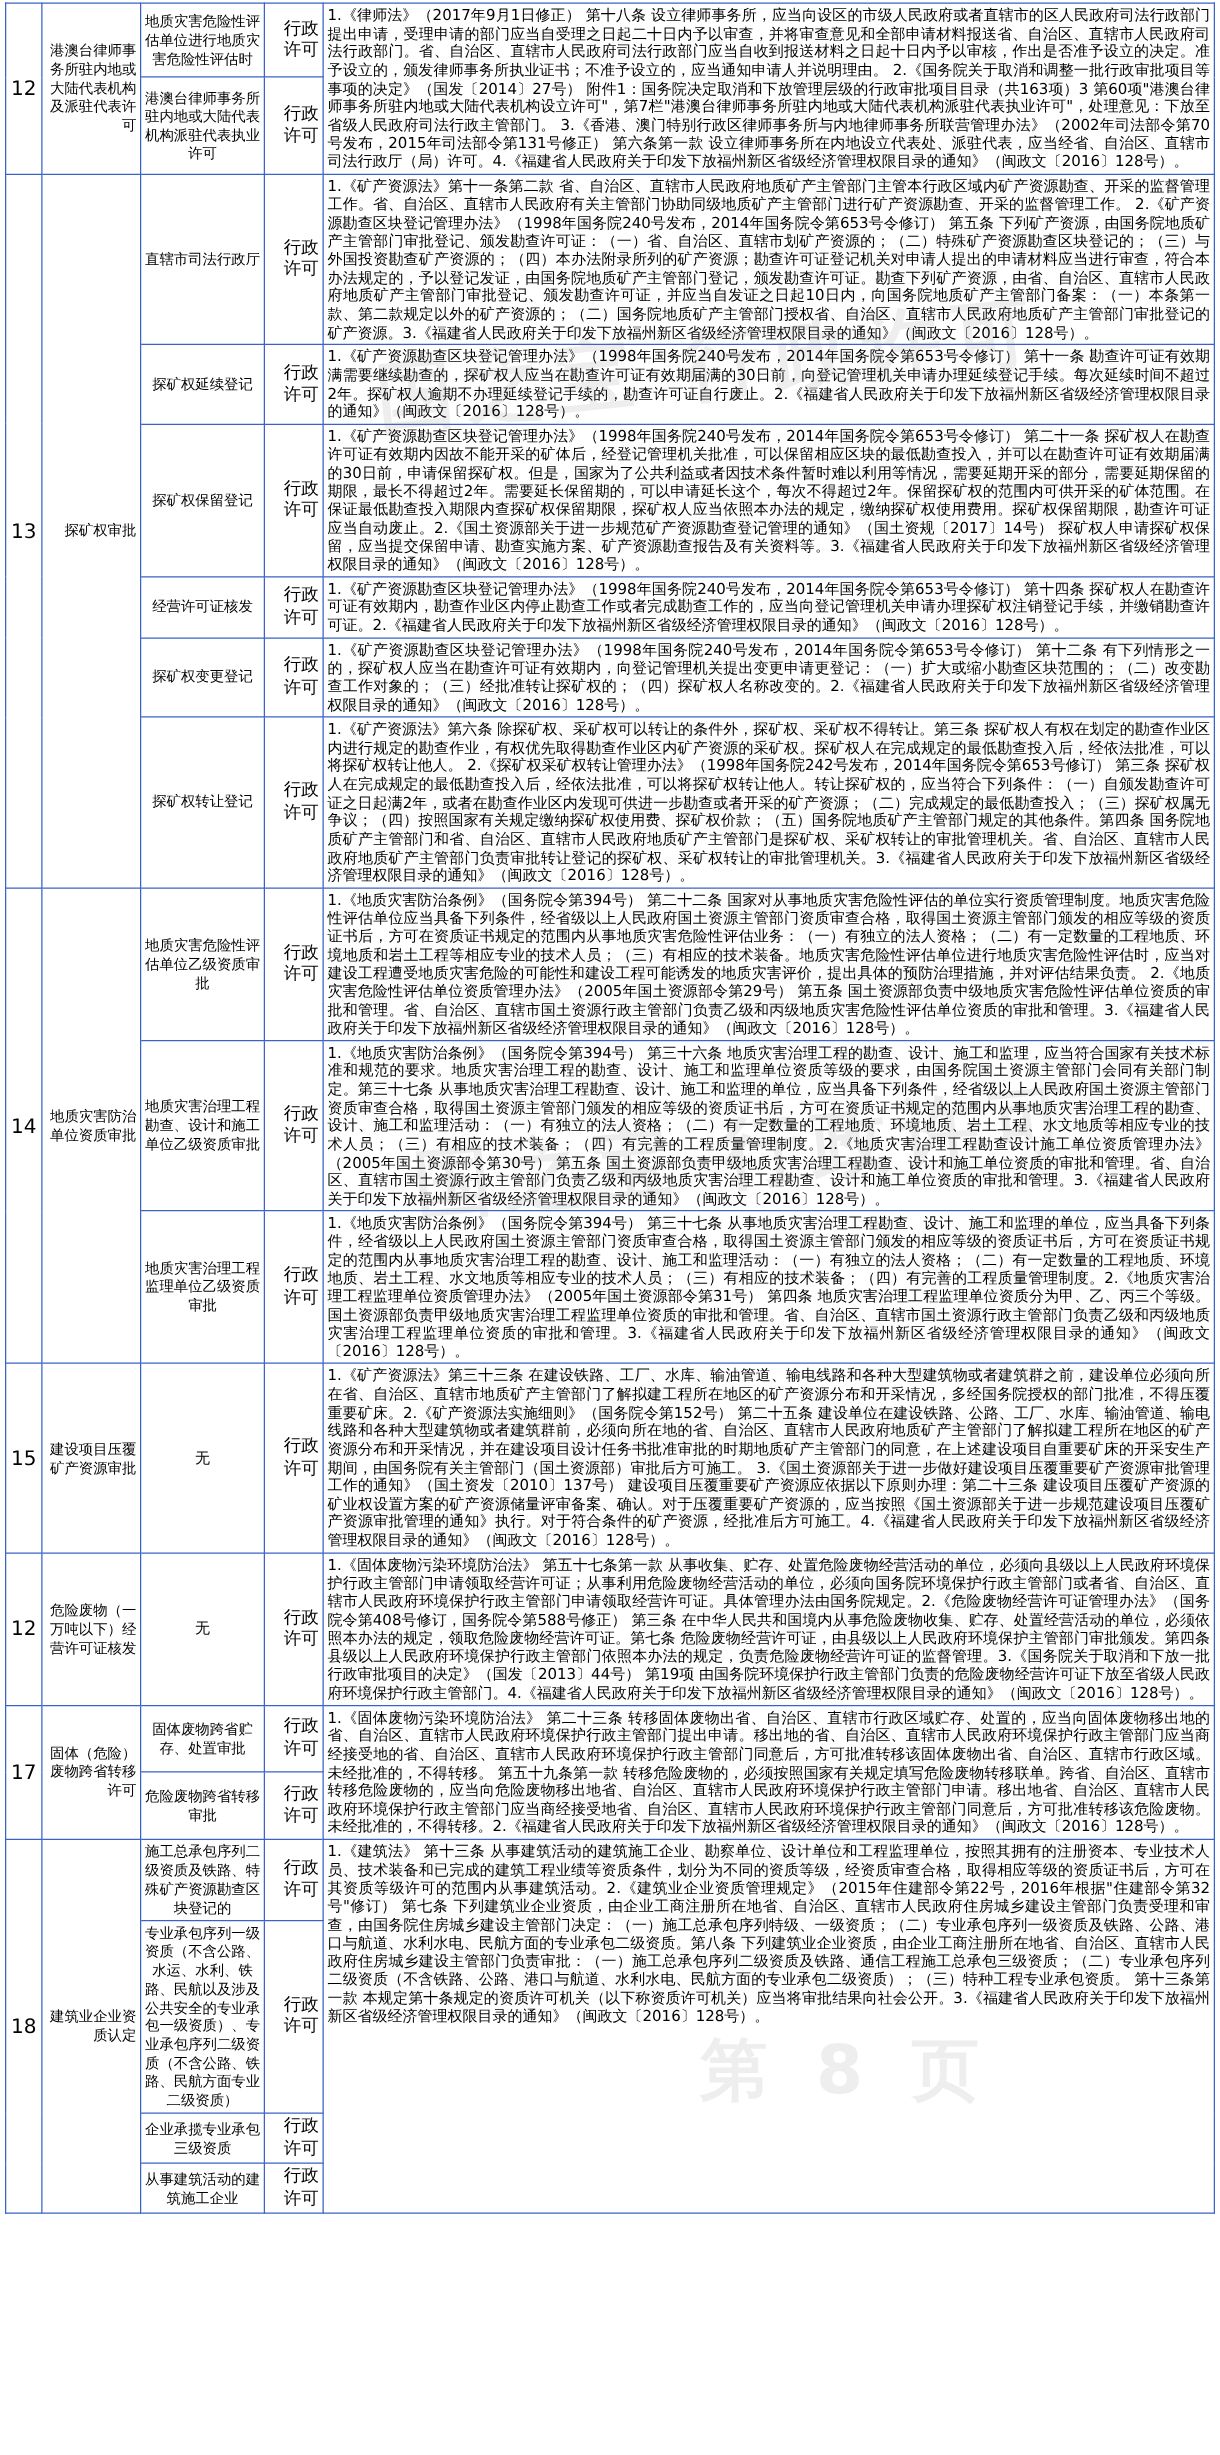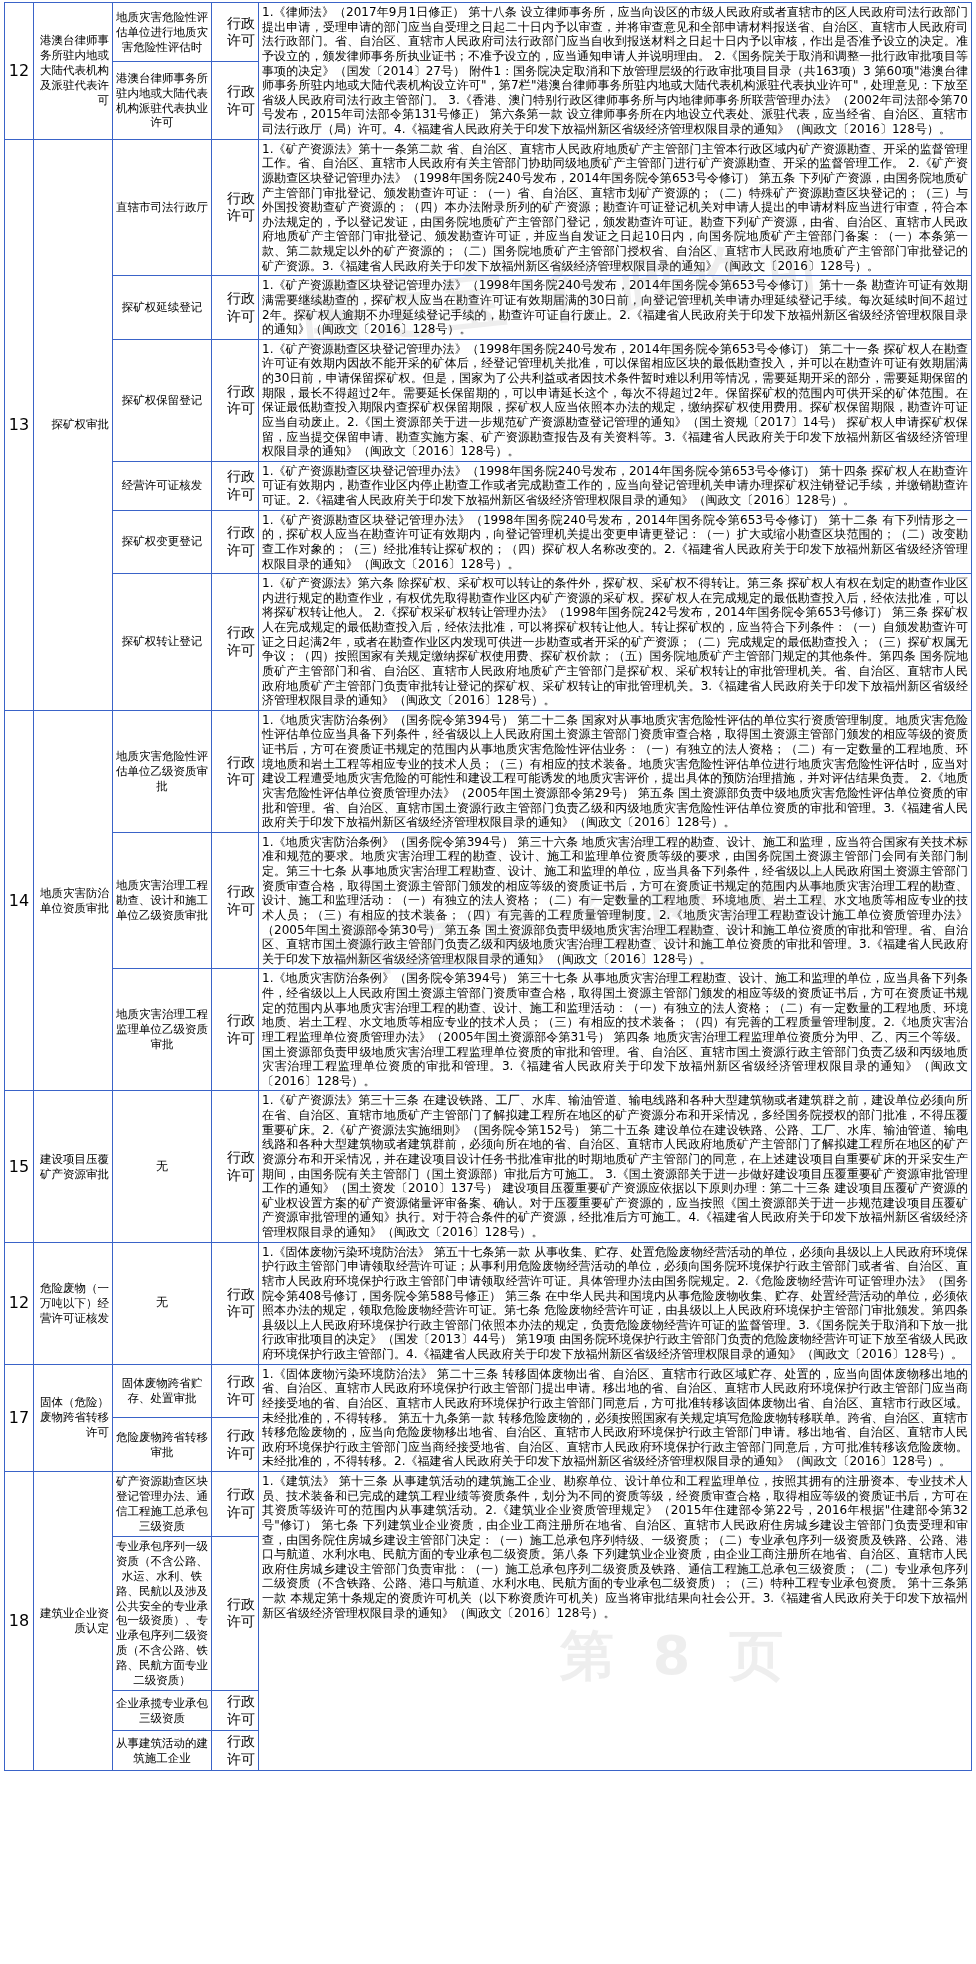--- a/index.html
+++ b/index.html
@@ -119,21 +119,21 @@
         <td class="c-basis" rowspan="2">1.《固体废物污染环境防治法》 第二十三条 转移固体废物出省、自治区、直辖市行政区域贮存、处置的，应当向固体废物移出地的省、自治区、直辖市人民政府环境保护行政主管部门提出申请。移出地的省、自治区、直辖市人民政府环境保护行政主管部门应当商经接受地的省、自治区、直辖市人民政府环境保护行政主管部门同意后，方可批准转移该固体废物出省、自治区、直辖市行政区域。未经批准的，不得转移。 第五十九条第一款 转移危险废物的，必须按照国家有关规定填写危险废物转移联单。跨省、自治区、直辖市转移危险废物的，应当向危险废物移出地省、自治区、直辖市人民政府环境保护行政主管部门申请。移出地省、自治区、直辖市人民政府环境保护行政主管部门应当商经接受地省、自治区、直辖市人民政府环境保护行政主管部门同意后，方可批准转移该危险废物。未经批准的，不得转移。2.《福建省人民政府关于印发下放福州新区省级经济管理权限目录的通知》（闽政文〔2016〕128号）。</td>
       </tr>
       <tr>
         <td class="c-sub">危险废物跨省转移审批</td>
         <td class="c-type">行政许可</td>
       </tr>
 
       <tr>
         <td class="c-num" rowspan="4">18</td>
         <td class="c-item" rowspan="4">建筑业企业资质认定</td>
-        <td class="c-sub">矿产资源勘查区块登记管理办法、通信工程施工总承包三级资质</td>
+        <td class="c-sub">施工总承包序列二级资质及铁路、特殊矿产资源勘查区块登记的</td>
         <td class="c-type">行政许可</td>
         <td class="c-basis" rowspan="4">1.《建筑法》 第十三条 从事建筑活动的建筑施工企业、勘察单位、设计单位和工程监理单位，按照其拥有的注册资本、专业技术人员、技术装备和已完成的建筑工程业绩等资质条件，划分为不同的资质等级，经资质审查合格，取得相应等级的资质证书后，方可在其资质等级许可的范围内从事建筑活动。2.《建筑业企业资质管理规定》（2015年住建部令第22号，2016年根据"住建部令第32号"修订） 第七条 下列建筑业企业资质，由企业工商注册所在地省、自治区、直辖市人民政府住房城乡建设主管部门负责受理和审查，由国务院住房城乡建设主管部门决定：（一）施工总承包序列特级、一级资质；（二）专业承包序列一级资质及铁路、公路、港口与航道、水利水电、民航方面的专业承包二级资质。第八条 下列建筑业企业资质，由企业工商注册所在地省、自治区、直辖市人民政府住房城乡建设主管部门负责审批：（一）施工总承包序列二级资质及铁路、通信工程施工总承包三级资质；（二）专业承包序列二级资质（不含铁路、公路、港口与航道、水利水电、民航方面的专业承包二级资质）；（三）特种工程专业承包资质。 第十三条第一款 本规定第十条规定的资质许可机关（以下称资质许可机关）应当将审批结果向社会公开。3.《福建省人民政府关于印发下放福州新区省级经济管理权限目录的通知》（闽政文〔2016〕128号）。</td>
       </tr>
       <tr>
         <td class="c-sub">专业承包序列一级资质（不含公路、水运、水利、铁路、民航以及涉及公共安全的专业承包一级资质）、专业承包序列二级资质（不含公路、铁路、民航方面专业二级资质）</td>
         <td class="c-type">行政许可</td>
       </tr>
       <tr>
         <td class="c-sub">企业承揽专业承包三级资质</td>
         <td class="c-type">行政许可</td>

